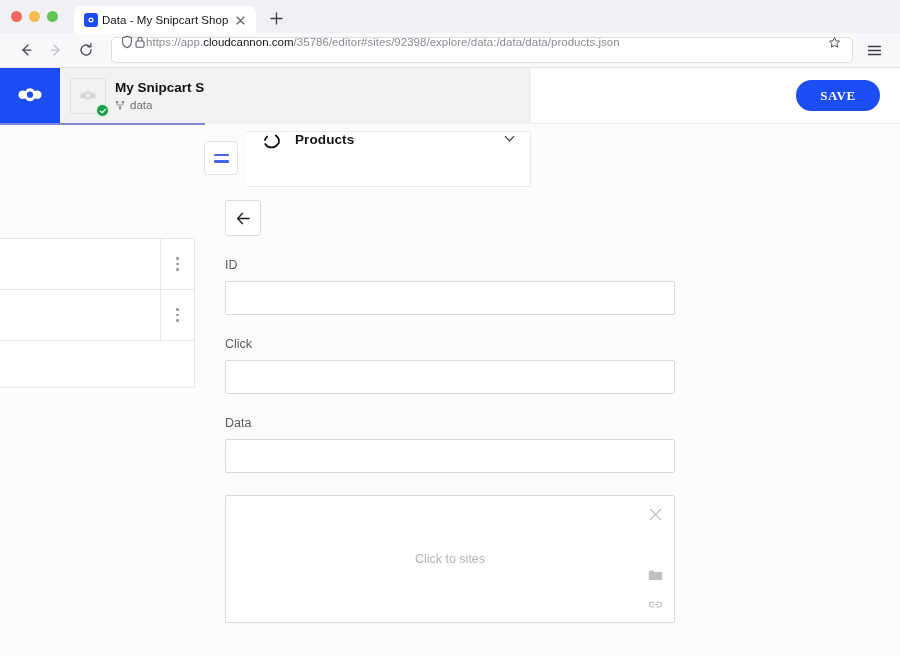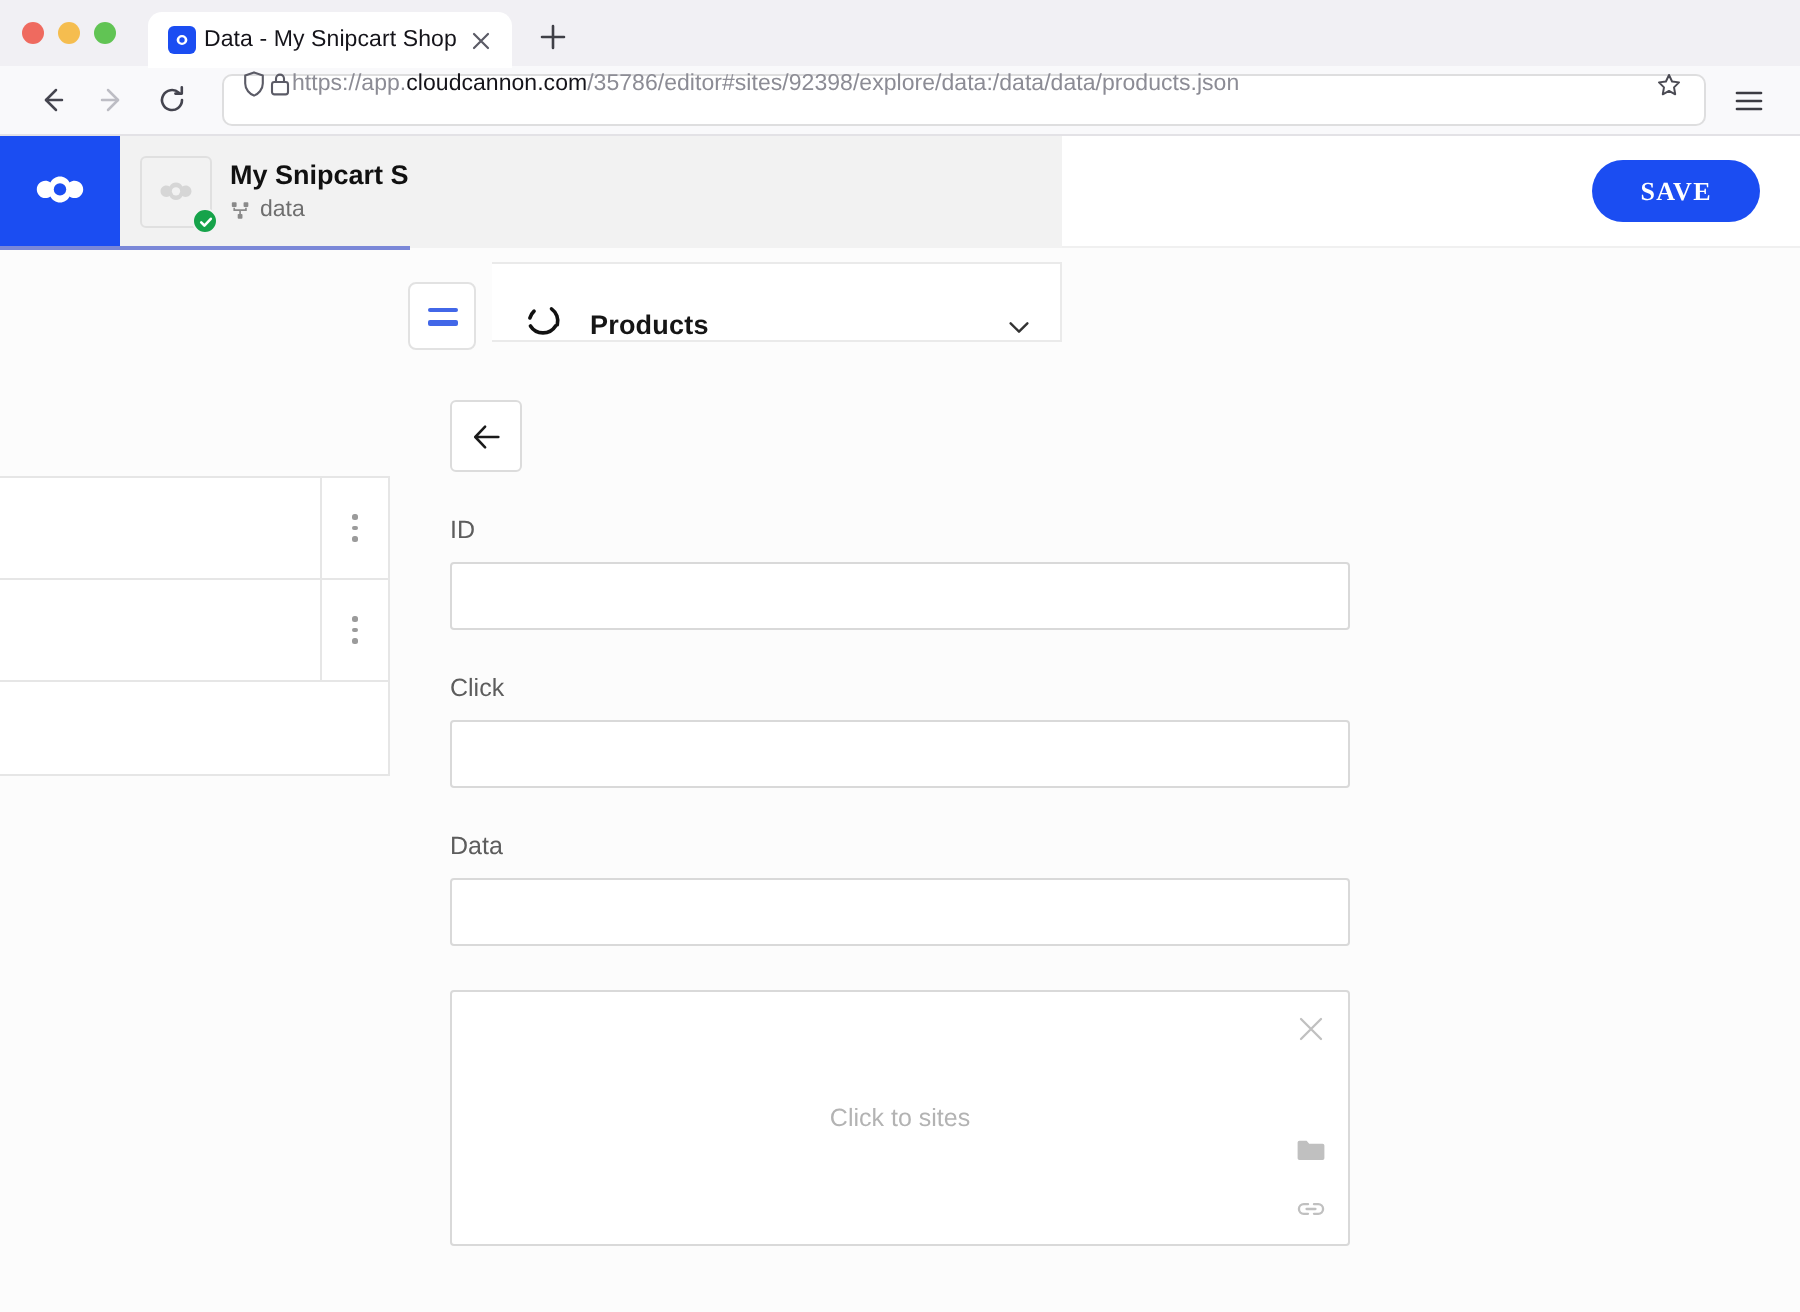--- a/index.html
+++ b/index.html
@@ -223,26 +223,26 @@
     width: 15px; height: 2.5px;
     background: #4267e8;
     border-radius: 1px;
   }
 
   .collection-bar {
     position: absolute;
     left: 246px;
     top: 63px;
     width: 285px;
-    height: 40px;
+    height: 56px;
     background: #ffffff;
     border: 1px solid #eaeaea;
     border-left: none;
     display: flex;
-    align-items: flex-end;
+    align-items: flex-start;
     padding: 0 14px 0 16px;
     gap: 14px;
     z-index: 4;
   }
   .collection-icon { flex: 0 0 auto; display: flex; align-items: center; }
   .collection-name {
     flex: 1 1 auto;
     font-size: 13.5px;
     font-weight: bold;
     color: #161616;

